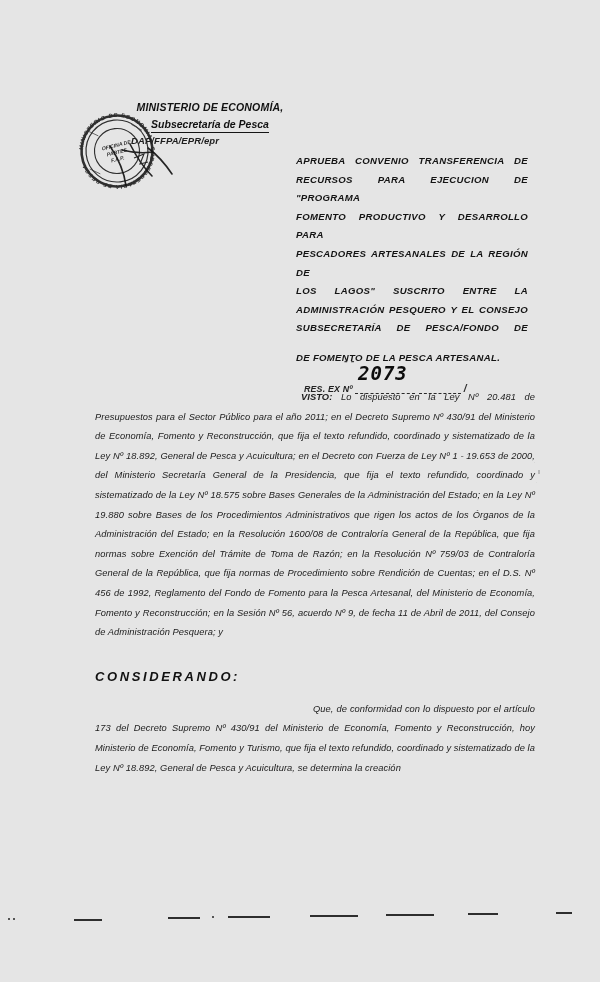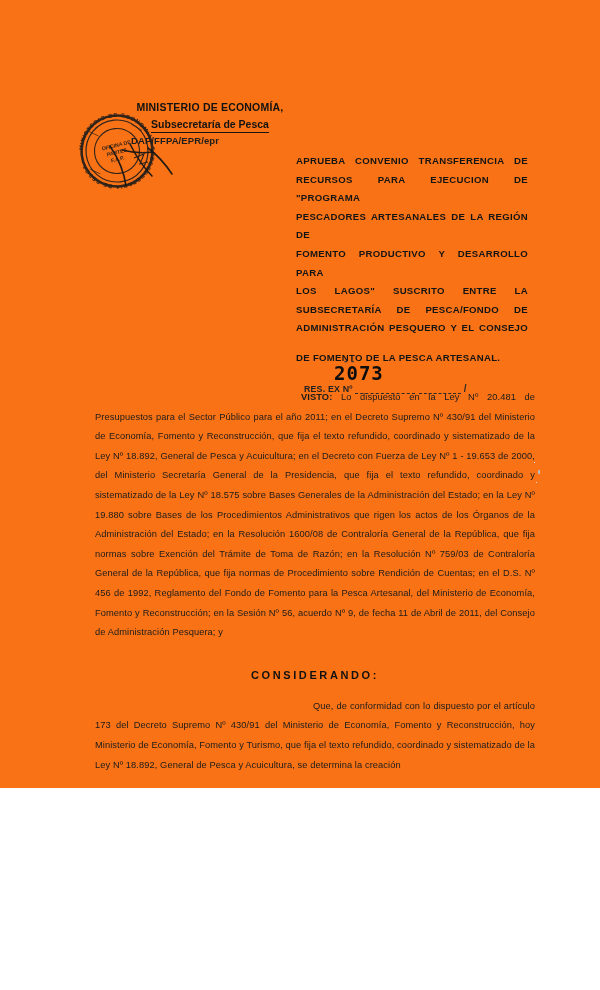--- a/index.html
+++ b/index.html
@@ -3,25 +3,26 @@
 <meta charset="utf-8">
 <style>
   html, body {
     margin: 0;
     padding: 0;
     background: #ffffff;
   }
   .page {
     position: relative;
     width: 600px;
-    height: 788px;
-    background: #f97316;
+    height: 982px;
+    background: #e5e5e5;
     overflow: hidden;
     font-family: "Liberation Sans", sans-serif;
     color: #1a1a1a;
+    font-style: italic;
   }
 
   
   .letterhead {
     position: absolute;
     left: 95px;
     top: 100px;
     width: 230px;
     text-align: center;
     z-index: 3;
@@ -142,21 +143,21 @@
     width: 60px;
     border-bottom: 1.4px dashed #2a2a2a;
     margin: 0 2px 2px 2px;
     vertical-align: bottom;
   }
   .res-rule.short {
     width: 42px;
   }
   .res-number {
     position: absolute;
-    left: 30px;
+    left: 54px;
     top: -16px;
     font-family: "DejaVu Sans Mono", monospace;
     font-size: 19px;
     font-weight: bold;
     letter-spacing: 1px;
     color: #0d0d0d;
   }
   .res-tick {
     position: absolute;
     left: 40px;
@@ -190,22 +191,22 @@
   .para .lead-indent {
     display: inline-block;
     width: 206px;
   }
   .kw {
     font-weight: bold;
   }
 
   .section-heading {
     margin-top: 26px;
-    text-align: center;
-    font-size: 11px;
+    text-align: left;
+    font-size: 13px;
     font-weight: bold;
     letter-spacing: 2.6px;
     color: #111111;
   }
   .considerando-para {
     margin-top: 16px;
   }
   .considerando-para .lead-indent {
     width: 218px;
   }
@@ -281,25 +282,25 @@
       </g>
       <g fill="none" stroke="#1a1a1a" stroke-width="1.1">
         <path d="M 34,18 L 44,14 L 40,24 L 48,22"></path>
       </g>
     </svg>
   </div>
 
   <div class="title-block">
     <div>APRUEBA CONVENIO TRANSFERENCIA DE</div>
     <div>RECURSOS PARA EJECUCION DE "PROGRAMA</div>
+    <div>FOMENTO PRODUCTIVO Y DESARROLLO PARA</div>
     <div>PESCADORES ARTESANALES DE LA REGIÓN DE</div>
-    <div>FOMENTO PRODUCTIVO Y DESARROLLO PARA</div>
     <div>LOS LAGOS" SUSCRITO ENTRE LA</div>
+    <div>ADMINISTRACIÓN PESQUERO Y EL CONSEJO</div>
     <div>SUBSECRETARÍA DE PESCA/FONDO DE</div>
-    <div>ADMINISTRACIÓN PESQUERO Y EL CONSEJO</div>
     <div class="last-line">DE FOMENTO DE LA PESCA ARTESANAL.</div>
   </div>
 
 
   <div class="res-line">
     <span class="res-label">RES. EX Nº</span><span class="res-rule"></span><span class="res-rule short"></span><span class="res-slash">/</span>
     <span class="res-tick">- -</span>
     <span class="res-number">2073</span>
   </div>
 

